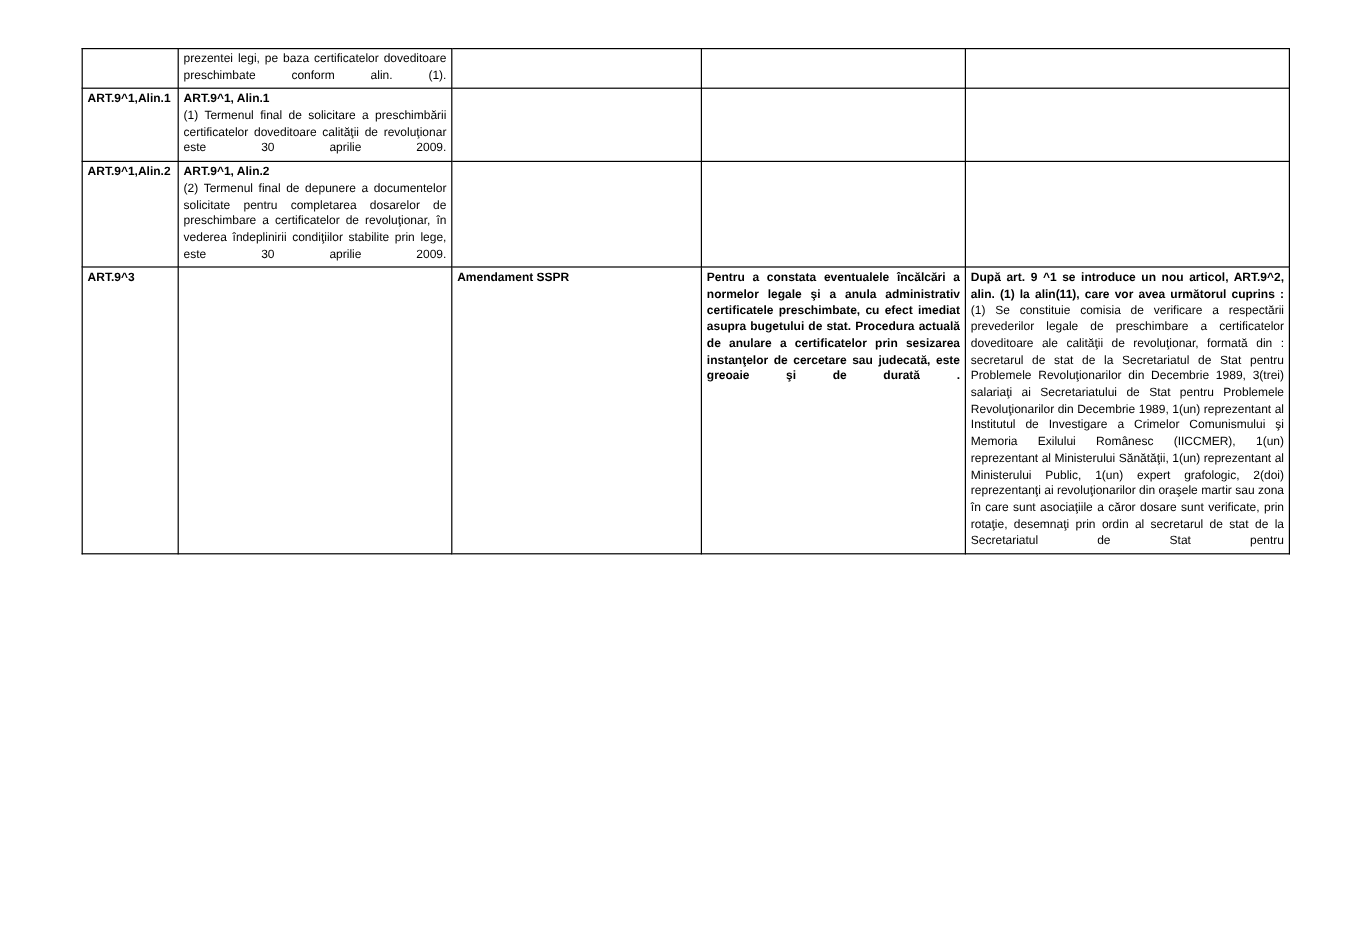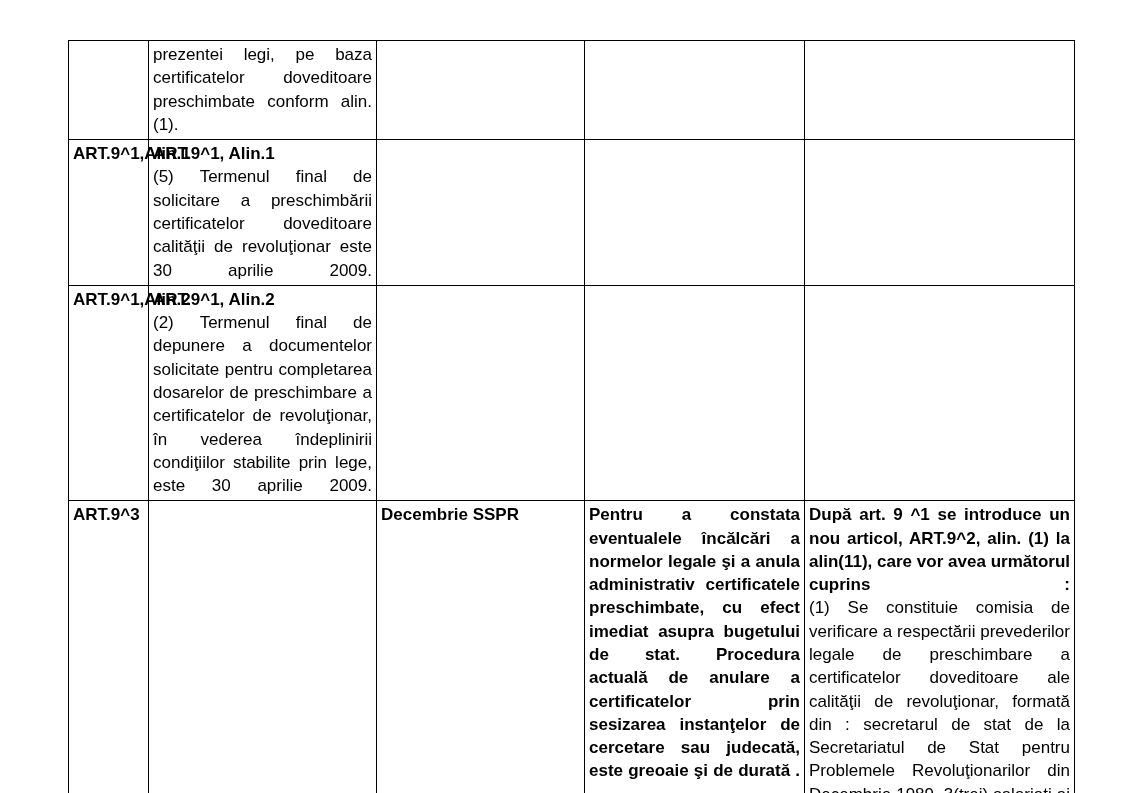--- a/index.html
+++ b/index.html
@@ -23,21 +23,21 @@
   table.doc-table {
     border-collapse: collapse;
     table-layout: fixed;
     width: 1006px;
     border: 1px solid #000;
   }
   table.doc-table td {
     border: 1px solid #000;
     vertical-align: top;
     padding: 2px 4px 3px 4px;
-    font-size: 17px;
+    font-size: 10px;
     line-height: 1.37;
   }
   col.c1 { width: 80px; }
   col.c2 { width: 228px; }
   col.c3 { width: 208px; }
   col.c4 { width: 220px; }
   col.c5 { width: 270px; }
 
   .just {
     text-align: justify;
@@ -91,21 +91,21 @@
           <div class="cell-p jfull"></div>
         </td>
       </tr>
 
       <tr>
         <td>
           <div class="cell-p bold noj">ART.9^1,Alin.1</div>
         </td>
         <td>
           <div class="cell-p bold noj">ART.9^1, Alin.1</div>
-          <div class="cell-p jfull">(5) Termenul final de solicitare a preschimbării certificatelor doveditoare calităţii de revoluţionar este 30 aprilie 2009.</div>
+          <div class="cell-p jfull">(1) Termenul final de solicitare a preschimbării certificatelor doveditoare calităţii de revoluţionar este 30 aprilie 2009.</div>
         </td>
         <td>
           <div class="cell-p bold noj"></div>
         </td>
         <td>
           <div class="cell-p bold just"></div>
         </td>
         <td>
           <div class="cell-p bold jfull"></div>
           <div class="cell-p jfull"></div>
@@ -133,21 +133,21 @@
       </tr>
 
       <tr class="tall-row">
         <td>
           <div class="cell-p bold noj">ART.9^3</div>
         </td>
         <td>
           <div class="cell-p jfull"></div>
         </td>
         <td>
-          <div class="cell-p bold noj">Decembrie SSPR</div>
+          <div class="cell-p bold noj">Amendament SSPR</div>
         </td>
         <td>
           <div class="cell-p bold jfull">Pentru a constata eventualele încălcări a normelor legale şi a anula administrativ certificatele preschimbate, cu efect imediat asupra bugetului de stat. Procedura actuală de anulare a certificatelor prin sesizarea instanţelor de cercetare sau judecată, este greoaie şi de durată .</div>
         </td>
         <td>
           <div class="cell-p bold jfull">După art. 9 ^1 se introduce un nou articol, ART.9^2, alin. (1) la alin(11), care vor avea următorul cuprins :</div>
           <div class="cell-p jfull">(1) Se constituie comisia de verificare a respectării prevederilor legale de preschimbare a certificatelor doveditoare ale calităţii de revoluţionar, formată din : secretarul de stat de la Secretariatul de Stat pentru Problemele Revoluţionarilor din Decembrie 1989, 3(trei) salariaţi ai Secretariatului de Stat pentru Problemele Revoluţionarilor din Decembrie 1989, 1(un) reprezentant al Institutul de Investigare a Crimelor Comunismului şi Memoria Exilului Românesc (IICCMER), 1(un) reprezentant al Ministerului Sănătăţii, 1(un) reprezentant al Ministerului Public, 1(un) expert grafologic, 2(doi) reprezentanţi ai revoluţionarilor din oraşele martir sau zona în care sunt asociaţiile a căror dosare sunt verificate, prin rotaţie, desemnaţi prin ordin al secretarul de stat de la Secretariatul de Stat pentru</div>
         </td>
       </tr>
     </tbody>

